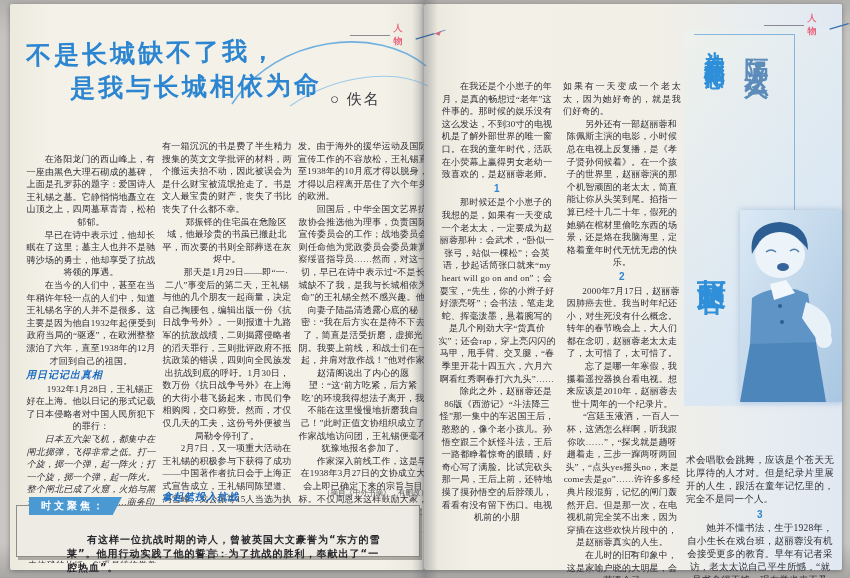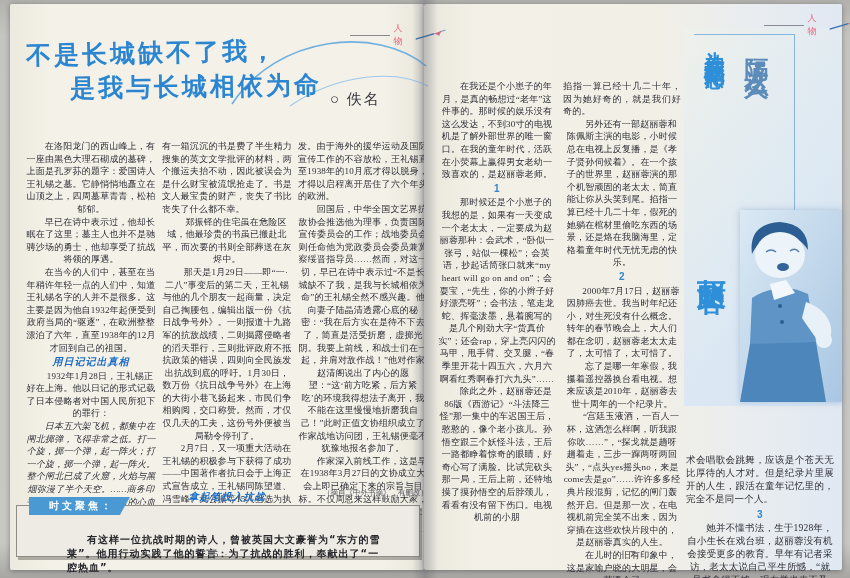--- a/index.html
+++ b/index.html
@@ -8,49 +8,49 @@
        font-family:"Liberation Serif","DejaVu Serif",serif;}
   .page{position:absolute;top:4px;height:566px;border-radius:2px;
         box-shadow:0 1px 5px rgba(40,40,50,.45);}
   .page.left{left:10px;width:414px;background:linear-gradient(90deg,#eceade 0%,#f4f1e8 10%,#f4f1e8 90%,#e9e6dc 100%);}
   .page.right{left:424px;width:418px;background:linear-gradient(90deg,#e9e6dc 0%,#f3f0e7 12%,#f2efe6 55%,#e9edf0 78%,#e0e8f2 100%);}
   .gutter{position:absolute;left:412px;top:0;width:26px;height:578px;z-index:5;pointer-events:none;
         background:linear-gradient(90deg,rgba(0,0,0,0) 0%,rgba(70,75,90,.28) 50%,rgba(0,0,0,0) 100%);}
   
   .tagline{position:absolute;display:flex;align-items:center;gap:4px;z-index:2;}
   .tagline .rule{display:inline-block;width:44px;height:1px;background:#8a8a92;}
-  .tag-text{color:#e8647c;font-weight:normal;font-size:9px;font-family:"Liberation Sans",sans-serif;letter-spacing:1px;}
+  .tag-text{color:#e8647c;font-weight:bold;font-size:9px;font-family:"Liberation Sans",sans-serif;letter-spacing:1px;}
   .pen{width:34px;height:14px;}
   
   .t1,.t2{font-family:"DejaVu Sans",sans-serif;font-weight:bold;color:#2b85d0;
           font-size:25px;letter-spacing:3px;transform:rotate(-1.2deg);white-space:nowrap;}
   .t2{margin-left:44px;margin-top:1px;transform:rotate(-0.8deg);}
   .byline{position:absolute;font-size:15px;color:#3a3a42;letter-spacing:2px;}
   .arc{position:absolute;left:218px;top:20px;z-index:1;}
   
   .col{position:absolute;overflow:hidden;font-size:9px;line-height:12.6px;color:#2e2e36;
        text-align:justify;letter-spacing:.2px;margin-top:48px;}
   .col p{margin:0;}
   .ind{text-indent:2em;text-align:center;}
   .quote{font-style:italic;}
-  .subhead{color:#1a6cc2;font-weight:bold;font-style:italic;text-align:center;text-indent:0;
+  .subhead{color:#1a6cc2;font-weight:bold;font-style:italic;text-indent:0;
            font-family:"Liberation Sans",sans-serif;font-size:10px;letter-spacing:1px;margin:2px 0 1px 0 !important;}
   .sec{color:#2e86d2;font-weight:bold;text-align:center;text-indent:0;
        font-family:"Liberation Sans",sans-serif;font-size:10px;margin:2px 0 1px 0 !important;}
-  .c-l1{left:16px;top:88px;width:130px;height:410px;}
+  .c-l1{left:16px;top:101px;width:130px;height:410px;}
   .c-l2{left:152px;top:88px;width:130px;height:374px;}
   .sub2-block{position:absolute;left:152px;top:468px;width:130px;font-size:9px;line-height:13px;color:#2e2e36;margin-top:16px;}
   .c-l3{left:288px;top:88px;width:130px;height:392px;}
   .note{position:absolute;left:278px;top:484px;width:140px;text-align:right;font-size:7.5px;color:#55555e;}
   
   .focus-box{position:absolute;left:6px;top:501px;width:402px;height:50px;background:#edebe4;
              border:1px solid #8f8d86;box-shadow:2px 3px 0 rgba(90,90,85,.45);}
   .focus-label{position:absolute;top:-9px;left:12px;background:#4a99d3;color:#fff;
                font-family:"Liberation Sans",sans-serif;font-weight:bold;font-size:10px;letter-spacing:3px;
-               padding:2px 16px 2px 20px;clip-path:polygon(0 0,100% 0,90% 100%,0 100%);
+               padding:2px 16px 2px 12px;clip-path:polygon(0 0,100% 0,90% 100%,0 100%);
                box-shadow:2px 2px 0 rgba(30,30,30,.55);}
   .focus-text{margin:16px;padding:11px 16px 4px 34px;font-family:"DejaVu Sans",sans-serif;
               font-weight:bold;font-size:10px;line-height:14px;color:#26262b;text-indent:2em;letter-spacing:1px;}
   .pagenum{position:absolute;bottom:11px;left:0;width:100%;text-align:center;
            font-size:9px;color:#3e404a;letter-spacing:2px;}
   
   .c-r1{left:14px;top:28px;width:118px;height:530px;}
   .c-r2{left:139px;top:28px;width:118px;height:530px;}
   .c-r3{left:262px;top:402px;width:148px;height:156px;font-size:9.5px;line-height:13px;}
   .hz{position:absolute;left:260px;top:24px;width:158px;height:378px;
@@ -138,21 +138,21 @@
   </div>
 
   <div class="col c-r1">
     <p class="ind">在我还是个小崽子的年月，是真的畅想过“老年”这件事的。那时候的娱乐没有这么发达，不到30寸的电视机是了解外部世界的唯一窗口。在我的童年时代，活跃在小荧幕上赢得男女老幼一致喜欢的，是赵丽蓉老师。</p>
     <p class="sec">1</p>
     <p class="ind">那时候还是个小崽子的我想的是，如果有一天变成一个老太太，一定要成为赵丽蓉那种：会武术，“卧似一张弓，站似一棵松”；会英语，抄起话筒张口就来“my heart will go on and on”；会耍宝，“先生，你的小辫子好好漂亮呀”；会书法，笔走龙蛇、挥毫泼墨，悬着腕写的是几个刚劲大字“货真价实”；还会rap，穿上亮闪闪的马甲，甩手臂、交叉腿，“春季里开花十四五六，六月六啊看红秀啊春打六九头”……</p>
     <p class="ind">除此之外，赵丽蓉还是86版《西游记》“斗法降三怪”那一集中的车迟国王后，憨憨的，像个老小孩儿。孙悟空跟三个妖怪斗法，王后一路都睁着惊奇的眼睛，好奇心写了满脸。比试完砍头那一局，王后上前，还特地摸了摸孙悟空的后脖颈儿，看看有没有留下伤口。电视机前的小朋</p>
   </div>
 
   <div class="col c-r2">
-    <p>掐指一算已经十几二十年，因为她好奇的，就是我们好奇的。</p>
+    <p>如果有一天变成一个老太太，因为她好奇的，就是我们好奇的。</p>
     <p class="ind">另外还有一部赵丽蓉和陈佩斯主演的电影，小时候总在电视上反复播，是《孝子贤孙伺候着》。在一个孩子的世界里，赵丽蓉演的那个机智顽固的老太太，简直能让你从头笑到尾。掐指一算已经十几二十年，假死的她躺在棺材里偷吃东西的场景，还是烙在我脑海里，定格着童年时代无忧无虑的快乐。</p>
     <p class="sec">2</p>
     <p class="ind">2000年7月17日，赵丽蓉因肺癌去世。我当时年纪还小，对生死没有什么概念。转年的春节晚会上，大人们都在念叨，赵丽蓉老太太走了，太可惜了，太可惜了。</p>
     <p class="ind">忘了是哪一年寒假，我攥着遥控器换台看电视。想来应该是2010年，赵丽蓉去世十周年的一个纪录片。</p>
     <p class="ind">“宫廷玉液酒，一百人一杯，这酒怎么样啊，听我跟你吹……”，“探戈就是趟呀趟着走，三步一蹿两呀两回头”，“点头yes摇头no，来是come去是go”……许许多多经典片段混剪，记忆的闸门轰然开启。但是那一次，在电视机前完全笑不出来，因为穿插在这些欢快片段中的，是赵丽蓉真实的人生。</p>
     <p class="ind">在儿时的旧有印象中，这是家喻户晓的大明星，会英语会武</p>
   </div>
 
   <div class="hz">
     <div class="bracket"></div>

